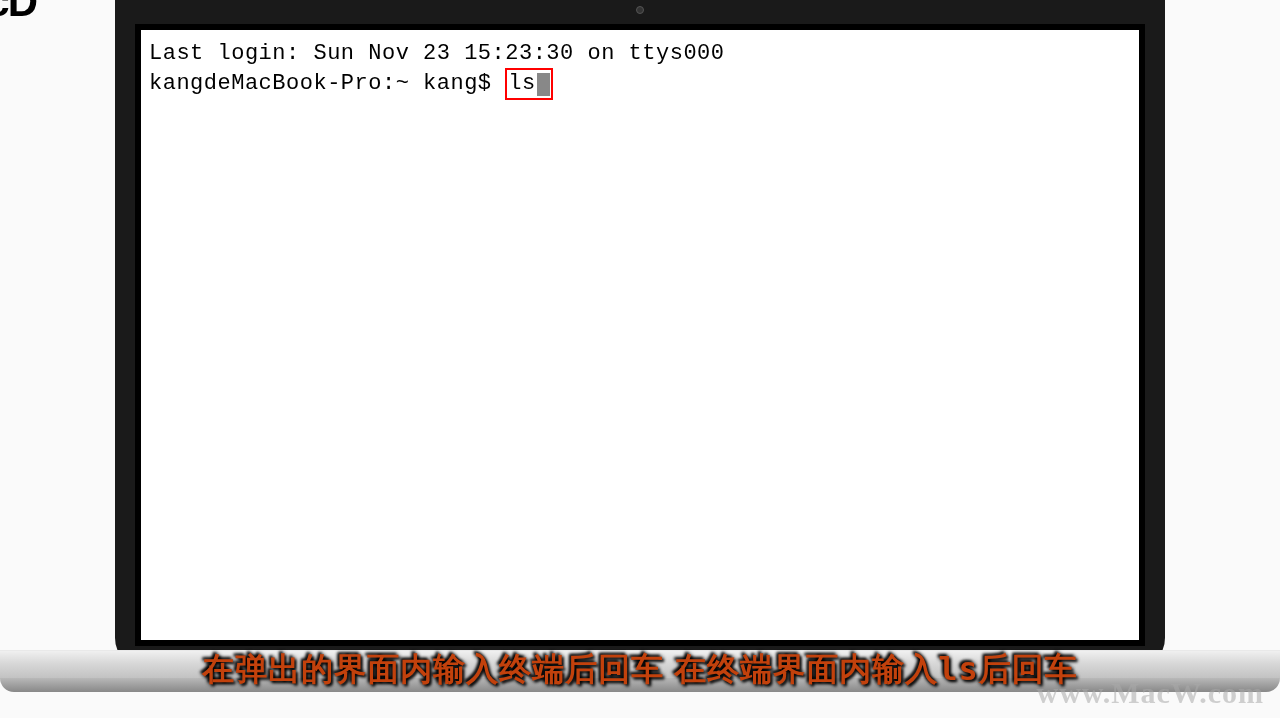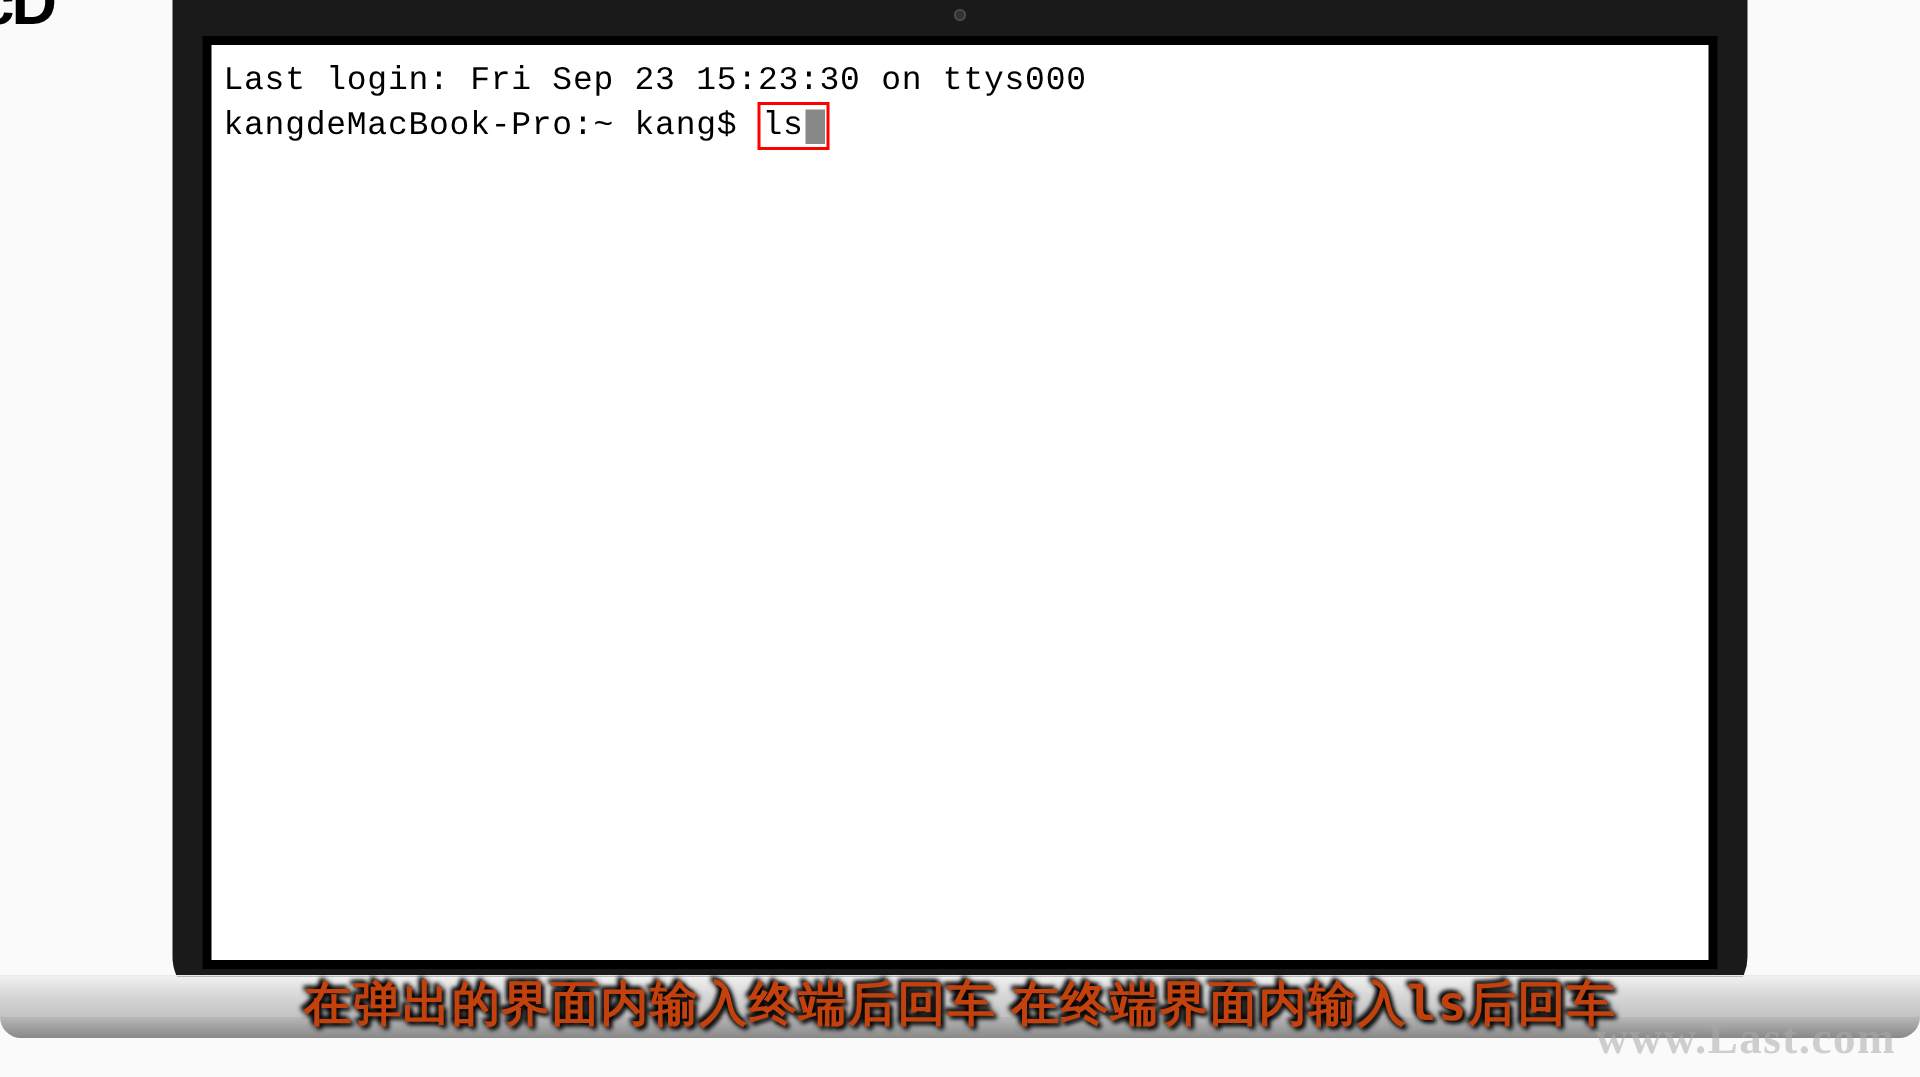--- a/index.html
+++ b/index.html
@@ -114,25 +114,25 @@
     }
   </style>
 </head>
 <body>
 
 <div class="tl-text">acD</div>
 
 <div class="mac-frame">
   <div class="camera"></div>
   <div class="screen">
-    <div class="terminal"><span>Last login: Fri Sep 23 15:23:30 on ttys000</span>
+    <div class="terminal"><span>Last login: Sun Nov 23 15:23:30 on ttys000</span>
 <span>kangdeMacBook-Pro:~ kang$ </span><span class="highlight-red"><span>ls</span><span class="cursor-block"></span></span></div>
   </div>
 </div>
 
 <div class="base">
   <div class="base-top"></div>
   <div class="base-bottom"></div>
 </div>
 
 <div class="caption"><span>在弹出的界面内输入终端后回车 在终端界面内输入</span><span class="ls-part">ls</span><span>后回车</span></div>
 
-<div class="watermark">www.Last.com</div>
+<div class="watermark">www.MacW.com</div>
 
 </body></html>

